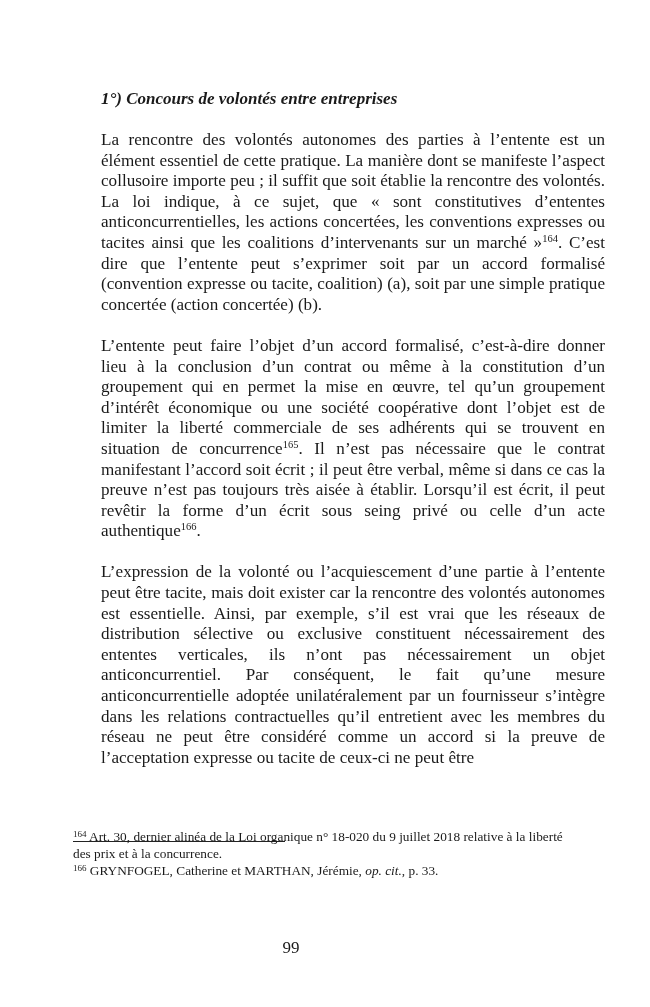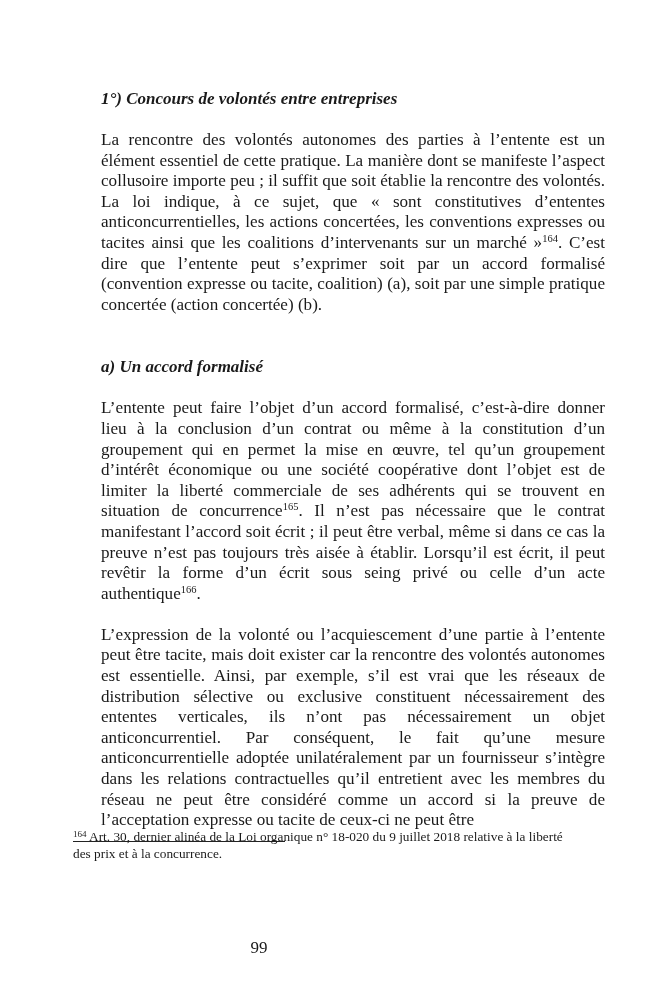--- a/index.html
+++ b/index.html
@@ -65,36 +65,37 @@
     font-size: 9px;
     vertical-align: 4px;
   }
   .page-number {
     position: absolute;
     top: 938px;
     left: 0;
     width: 518px;
     text-align: center;
     font-size: 17px;
+    padding-left: 32px;
   }
 </style>
 </head>
 <body>
 
 <div class="page">
   <h2 class="heading h1">1°) Concours de volontés entre entreprises</h2>
 
   <p class="para"><span>La rencontre des volontés autonomes des parties à l’entente est un élément essentiel de cette pratique. La manière dont se manifeste l’aspect collusoire importe peu ; il suffit que soit établie la rencontre des volontés. La loi indique, à ce sujet, que « sont constitutives d’ententes anticoncurrentielles, les actions concertées, les conventions expresses ou tacites ainsi que les coalitions d’intervenants sur un marché »</span><sup>164</sup><span>. C’est dire que l’entente peut s’exprimer soit par un accord formalisé (convention expresse ou tacite, coalition) (a), soit par une simple pratique concertée (action concertée) (b).</span></p>
 
-  <h3 class="heading h2">a) Un accord formalisé</h3>
 
   <p class="para"><span>L’entente peut faire l’objet d’un accord formalisé, c’est-à-dire donner lieu à la conclusion d’un contrat ou même à la constitution d’un groupement qui en permet la mise en œuvre, tel qu’un groupement d’intérêt économique ou une société coopérative dont l’objet est de limiter la liberté commerciale de ses adhérents qui se trouvent en situation de concurrence</span><sup>165</sup><span>. Il n’est pas nécessaire que le contrat manifestant l’accord soit écrit ; il peut être verbal, même si dans ce cas la preuve n’est pas toujours très aisée à établir. Lorsqu’il est écrit, il peut revêtir la forme d’un écrit sous seing privé ou celle d’un acte authentique</span><sup>166</sup><span>.</span></p>
 
   <p class="para">L’expression de la volonté ou l’acquiescement d’une partie à l’entente peut être tacite, mais doit exister car la rencontre des volontés autonomes est essentielle. Ainsi, par exemple, s’il est vrai que les réseaux de distribution sélective ou exclusive constituent nécessairement des ententes verticales, ils n’ont pas nécessairement un objet anticoncurrentiel. Par conséquent, le fait qu’une mesure anticoncurrentielle adoptée unilatéralement par un fournisseur s’intègre dans les relations contractuelles qu’il entretient avec les membres du réseau ne peut être considéré comme un accord si la preuve de l’acceptation expresse ou tacite de ceux-ci ne peut être</p>
 </div>
 
 <div class="footnote-rule"></div>
 
 <div class="footnotes">
   <p class="fn"><sup>164</sup> <span>Art. 30, dernier alinéa de la Loi organique n° 18-020 du 9 juillet 2018 relative à la liberté des prix et à la concurrence.</span></p>
+  <p class="fn"><sup>166</sup> <span>GRYNFOGEL, Catherine et MARTHAN, Jérémie, </span><i>op. cit.</i><span>, p. 33.</span></p>
 </div>
 
 <div class="page-number">99</div>
 
 </body></html>

